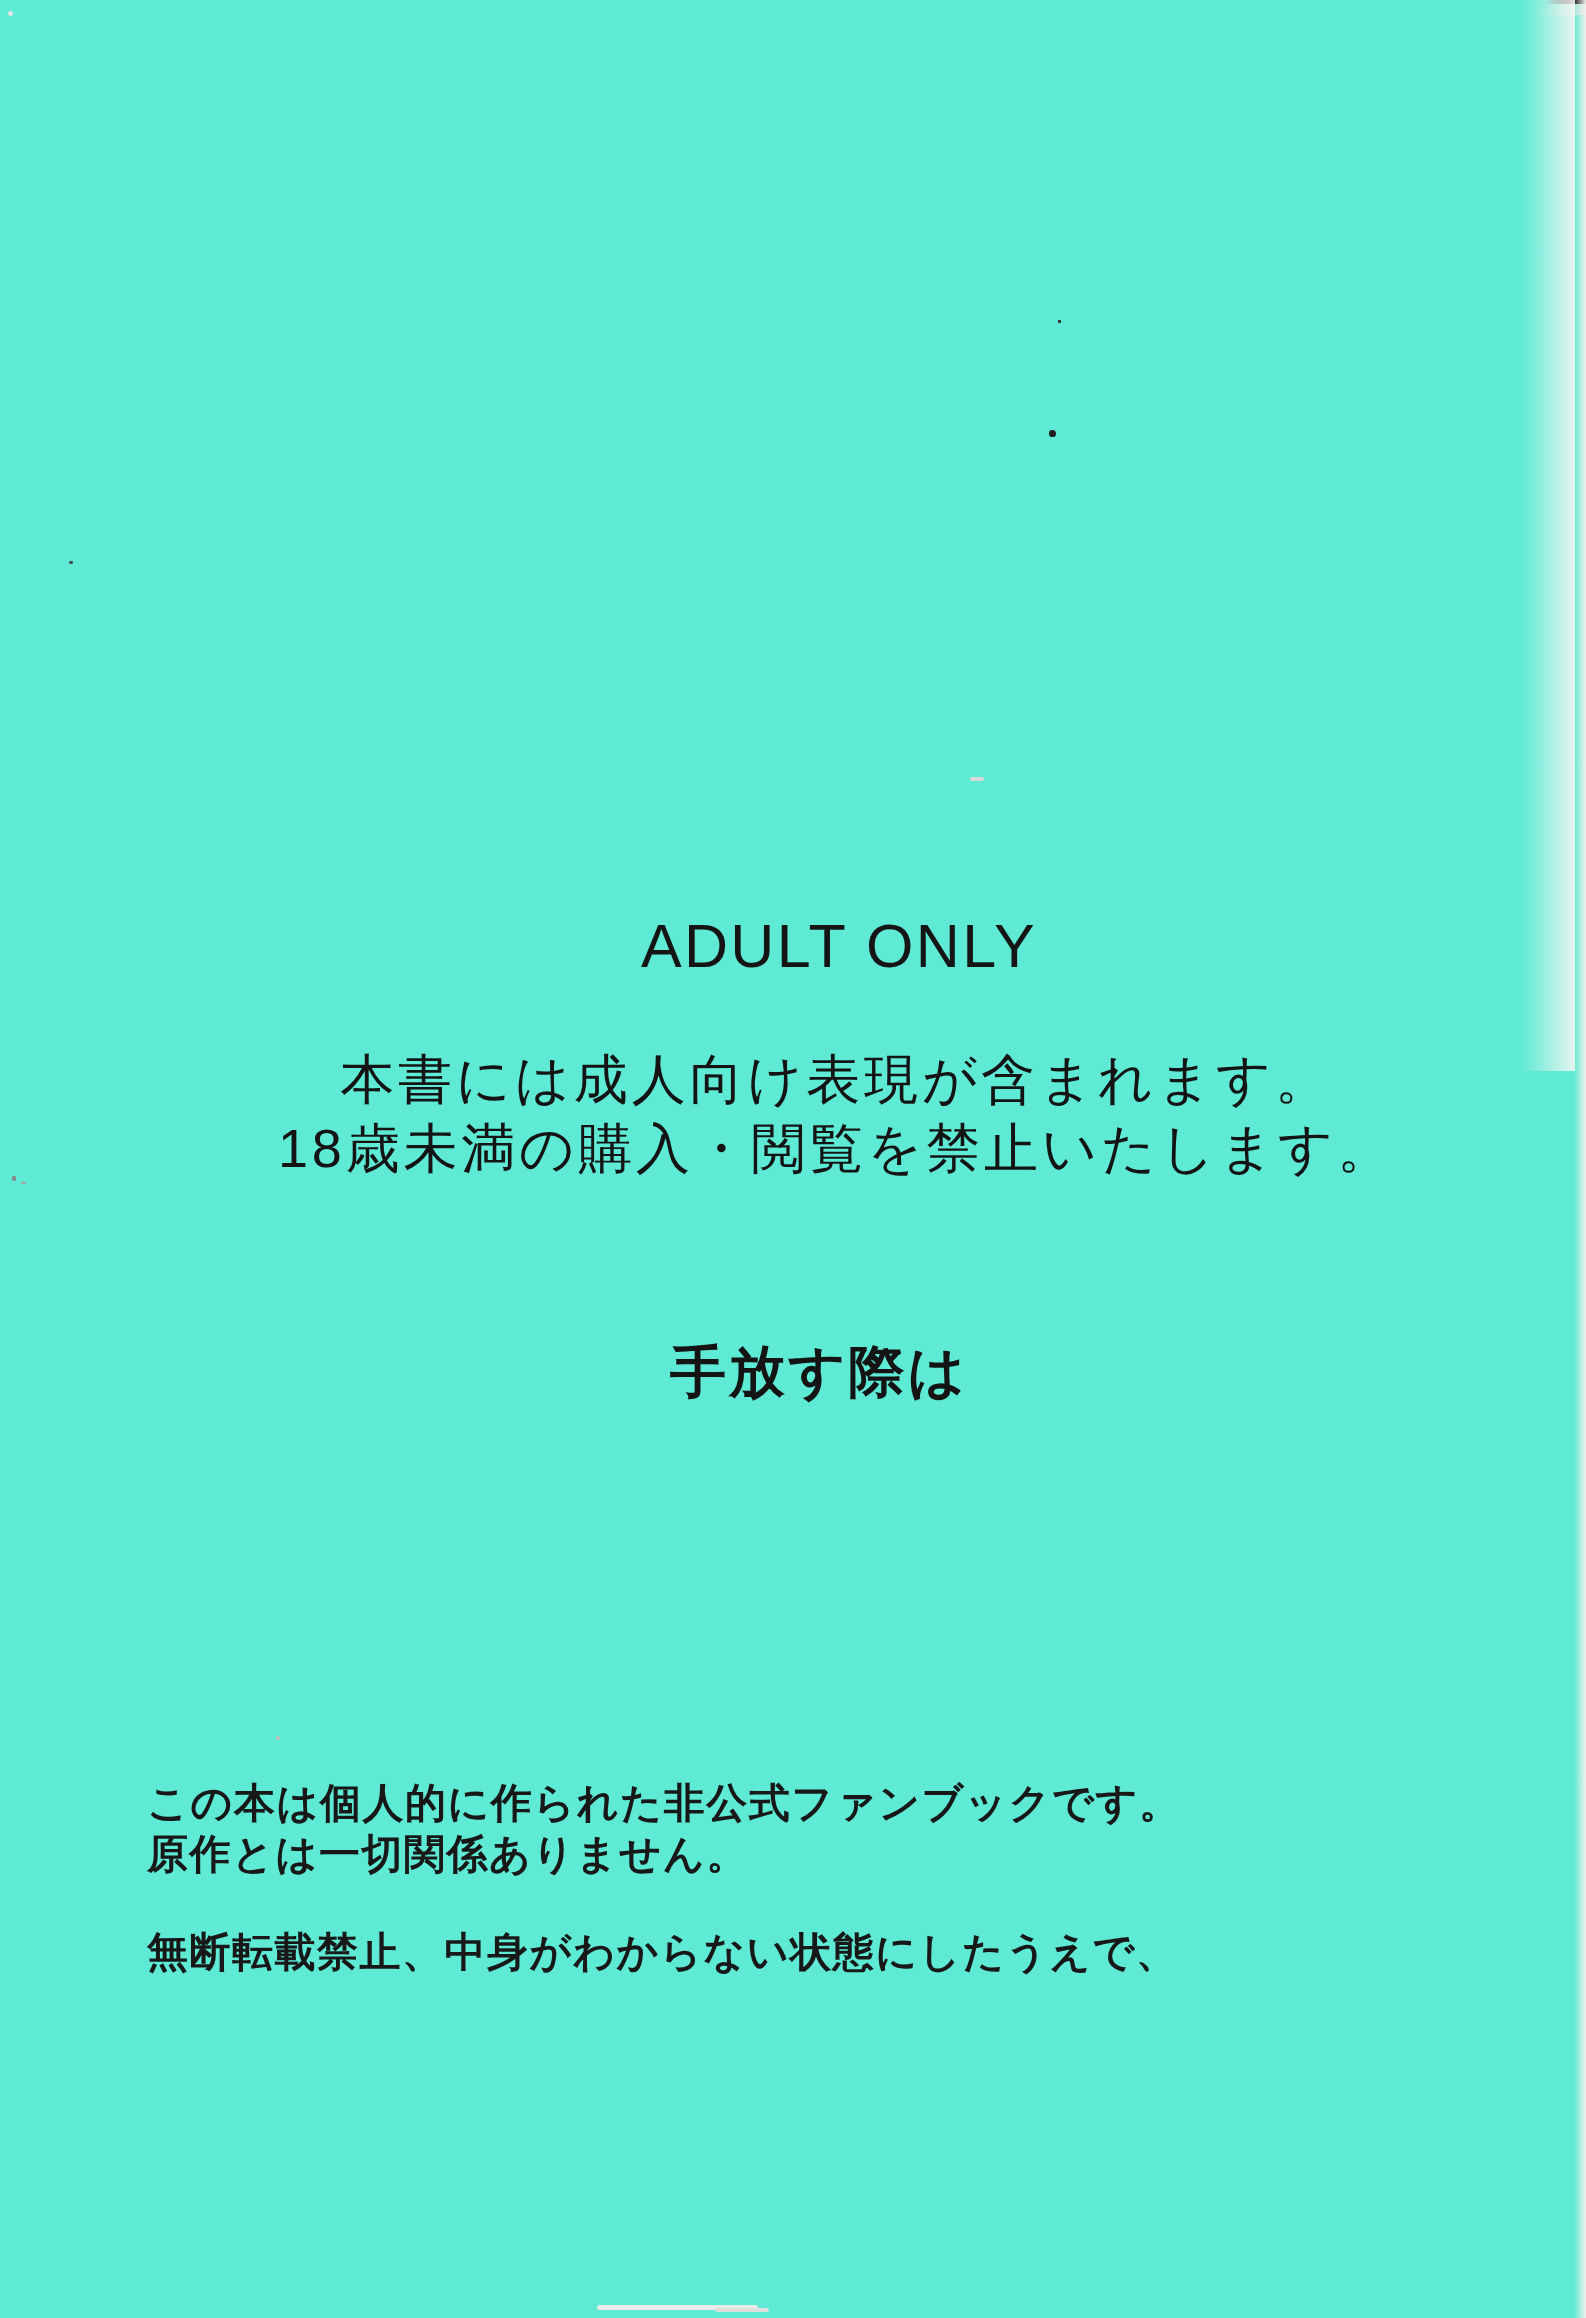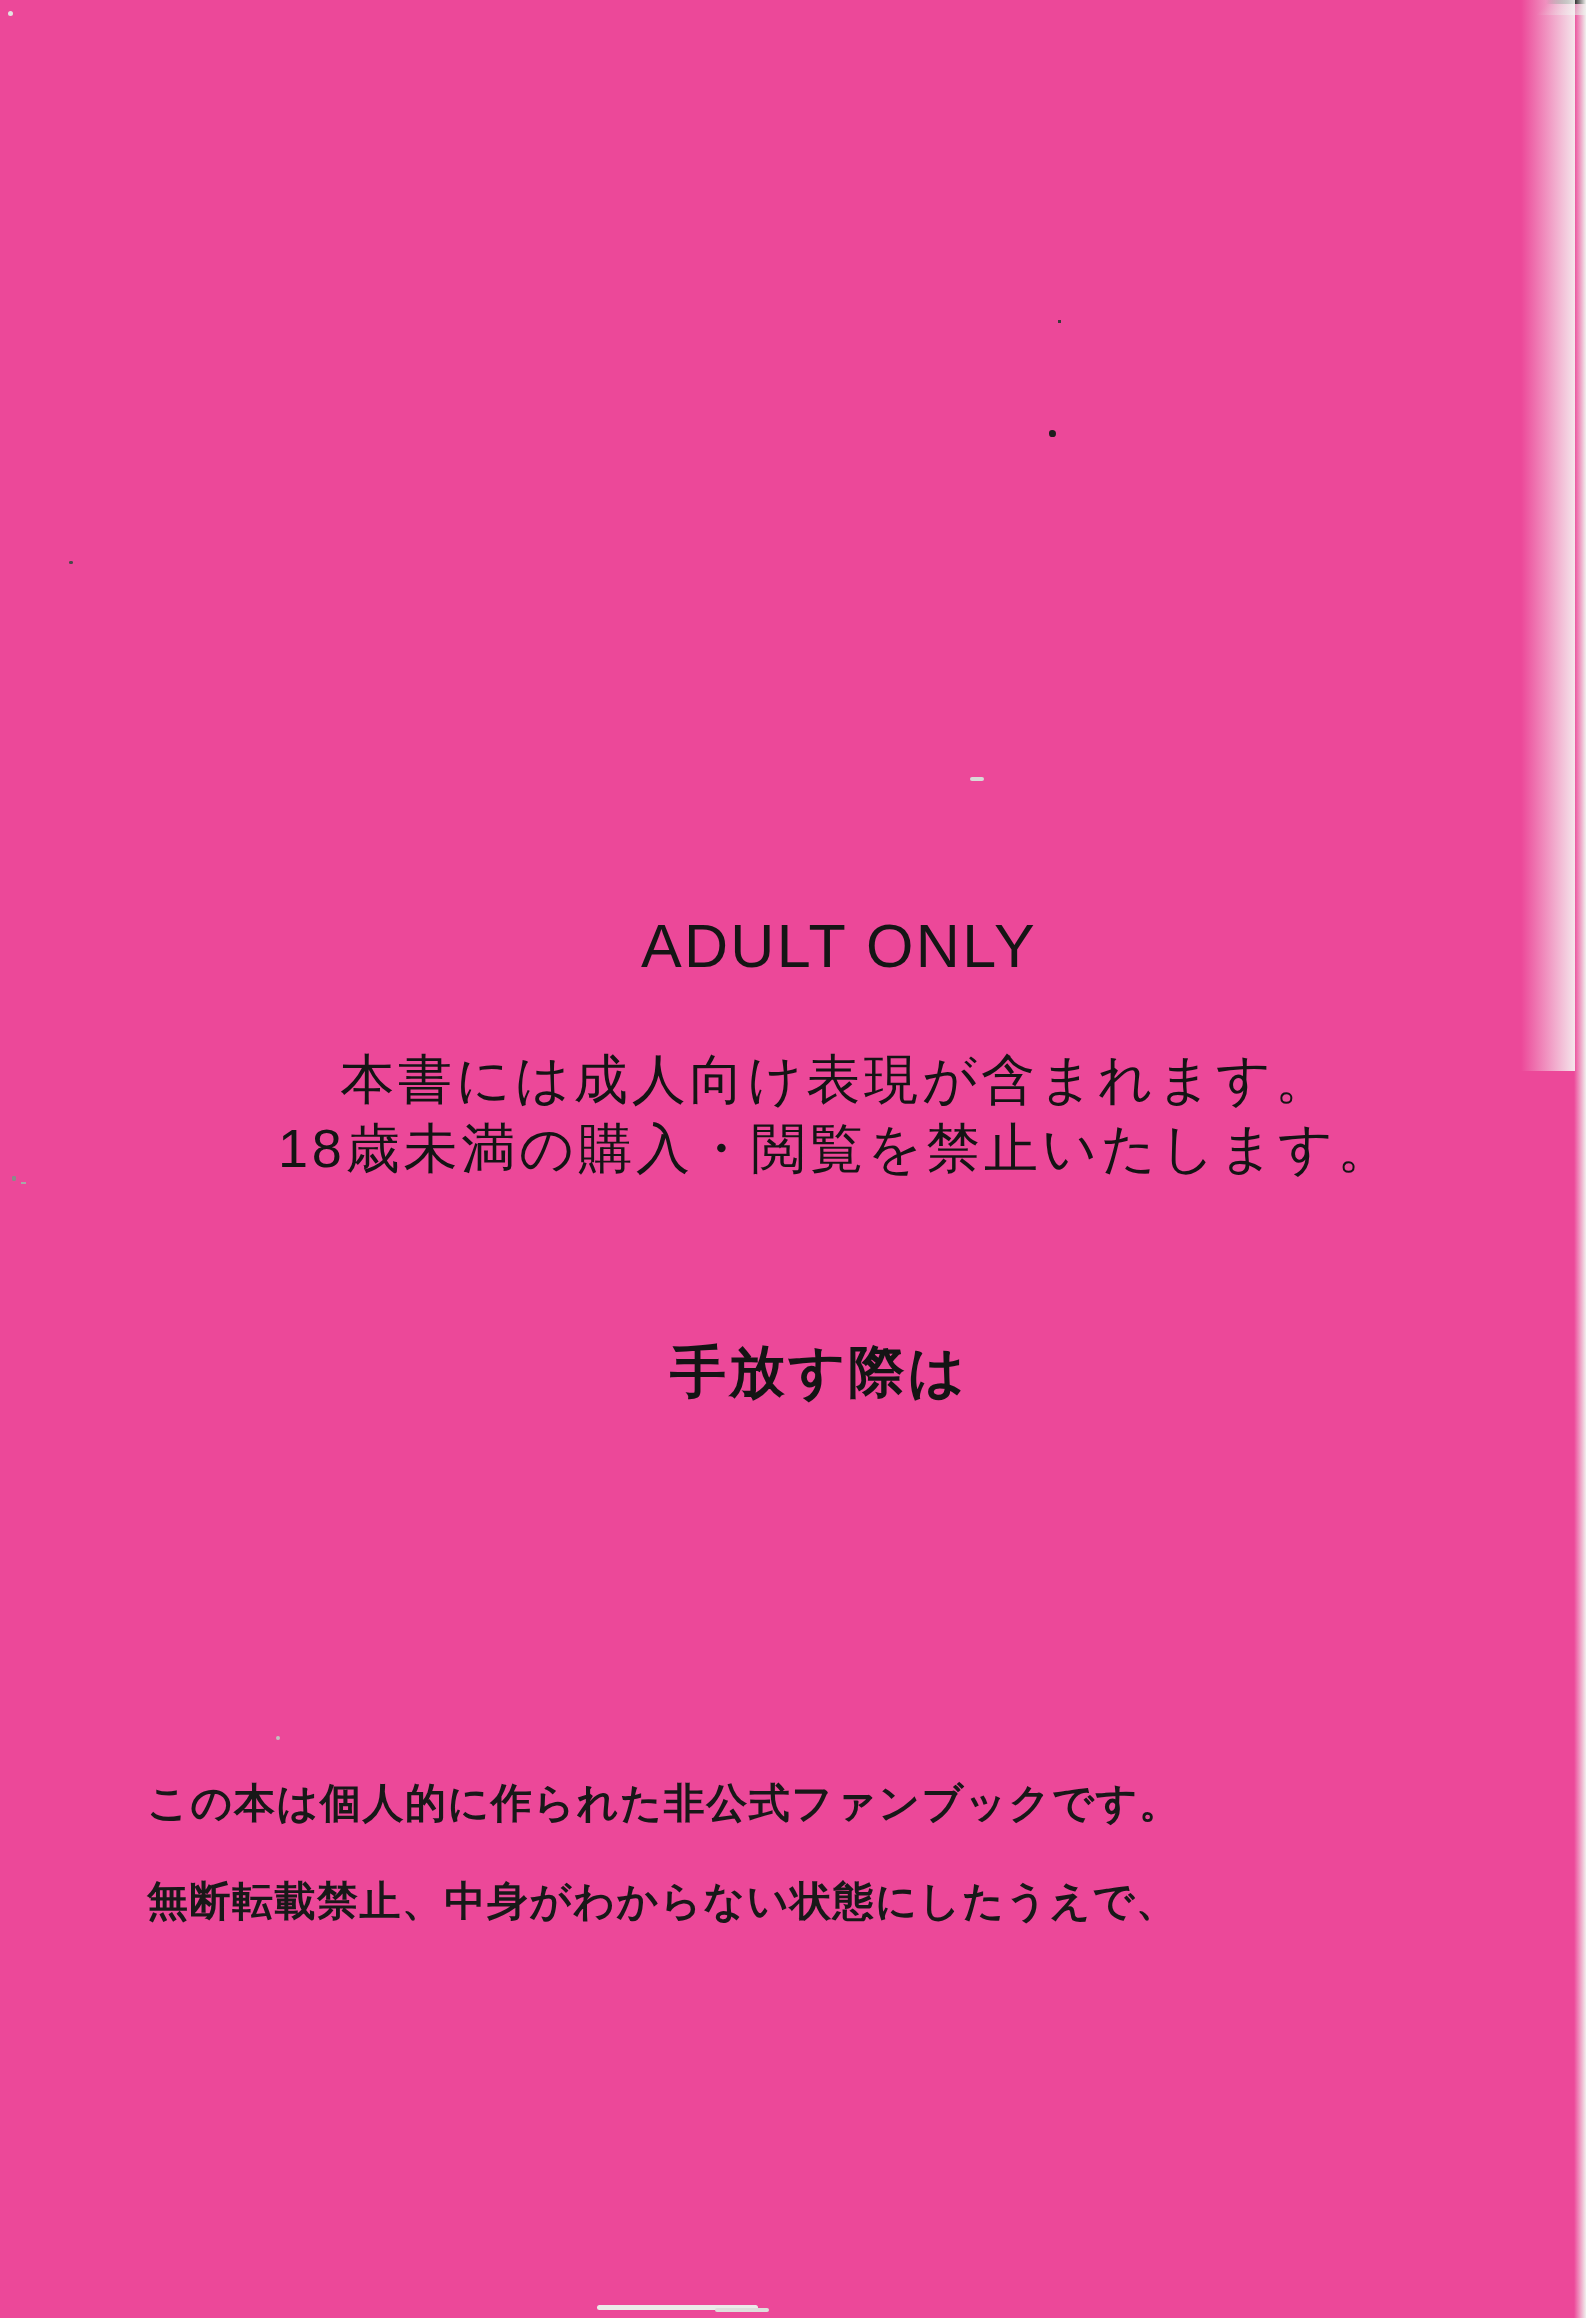--- a/index.html
+++ b/index.html
@@ -4,21 +4,21 @@
 <style>
   html, body {
     margin: 0;
     padding: 0;
     background: #ffffff;
   }
   .page {
     position: relative;
     width: 1586px;
     height: 2319px;
-    background: #ec4899;
+    background: #5eead4;
     overflow: hidden;
     font-family: "Liberation Sans", sans-serif;
     color: #161616;
   }
 
   
   .rating-label {
     position: absolute;
     top: 911px;
     left: 641px;
@@ -133,20 +133,21 @@
 
   <div class="content-warning">
     <div>本書には成人向け表現が含まれます。</div>
     <div>18歳未満の購入・閲覧を禁止いたします。</div>
   </div>
 
   <div class="reprint-notice">手放す際は</div>
 
   <div class="disclaimer">
     <div>この本は個人的に作られた非公式ファンブックです。</div>
+    <div>原作とは一切関係ありません。</div>
     <div class="blank-line"></div>
     <div>無断転載禁止、中身がわからない状態にしたうえで、</div>
   </div>
 
   <div class="speck speck-a"></div>
   <div class="speck speck-b"></div>
   <div class="speck speck-c"></div>
   <div class="speck speck-d"></div>
   <div class="speck speck-e"></div>
   <div class="speck speck-f"></div>

